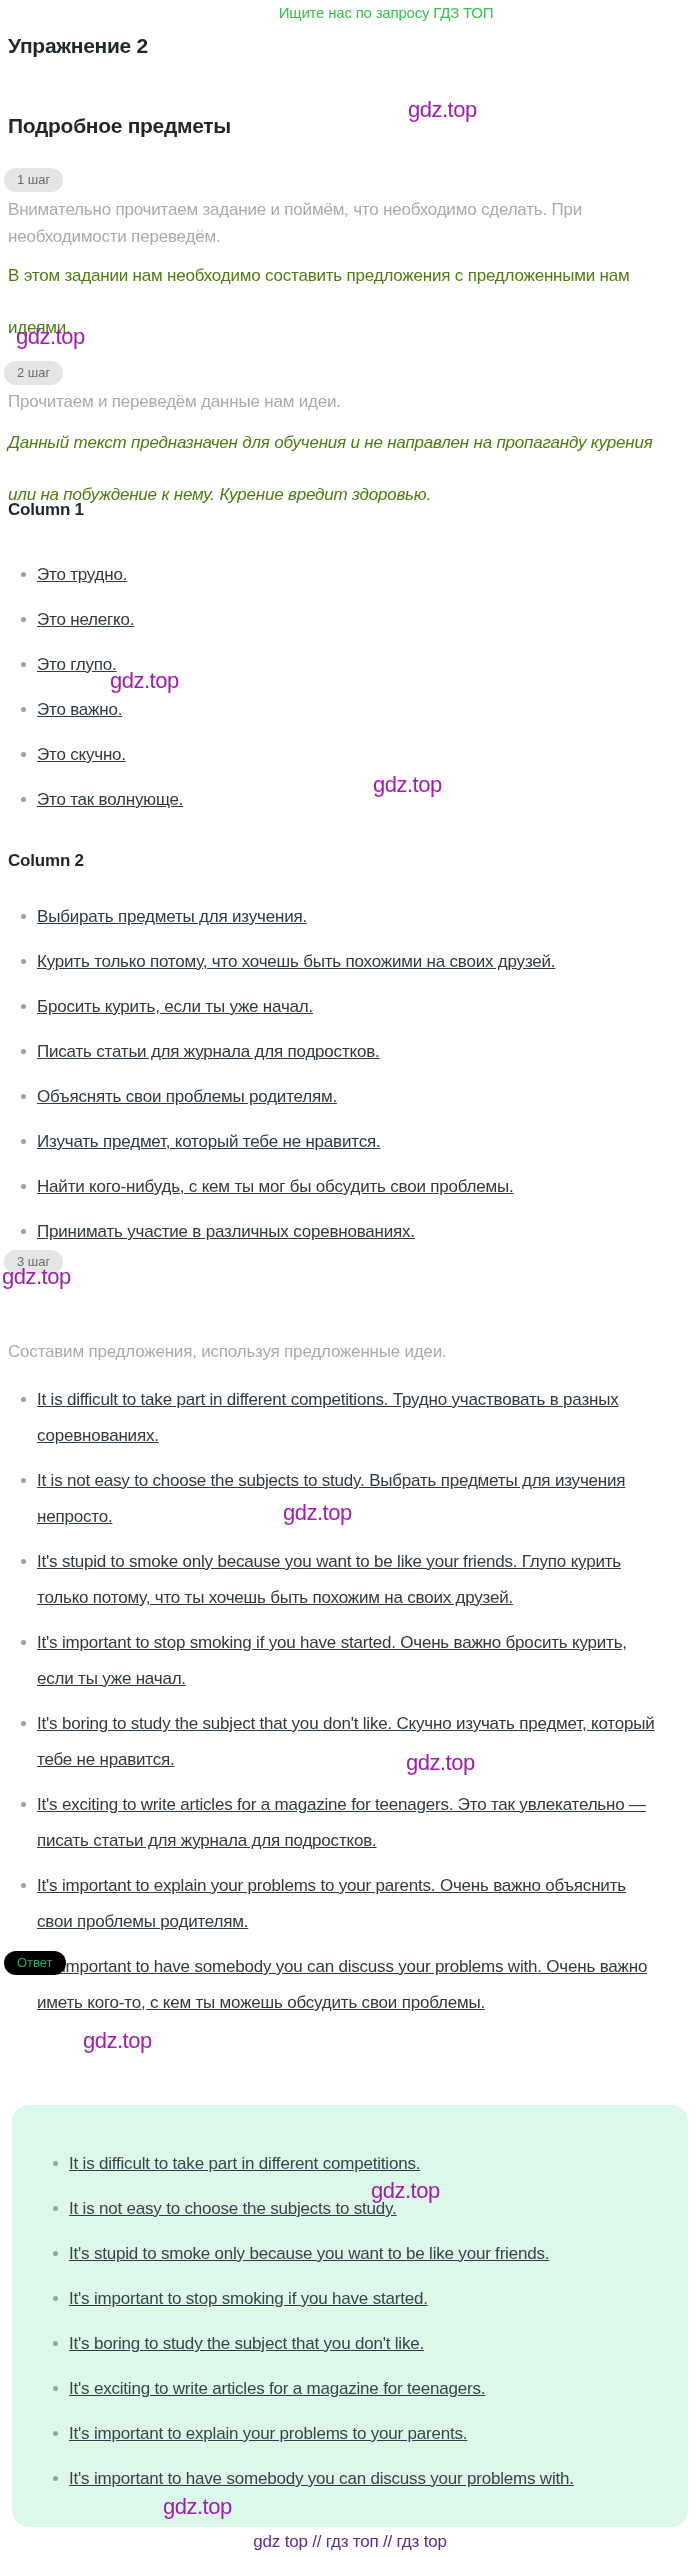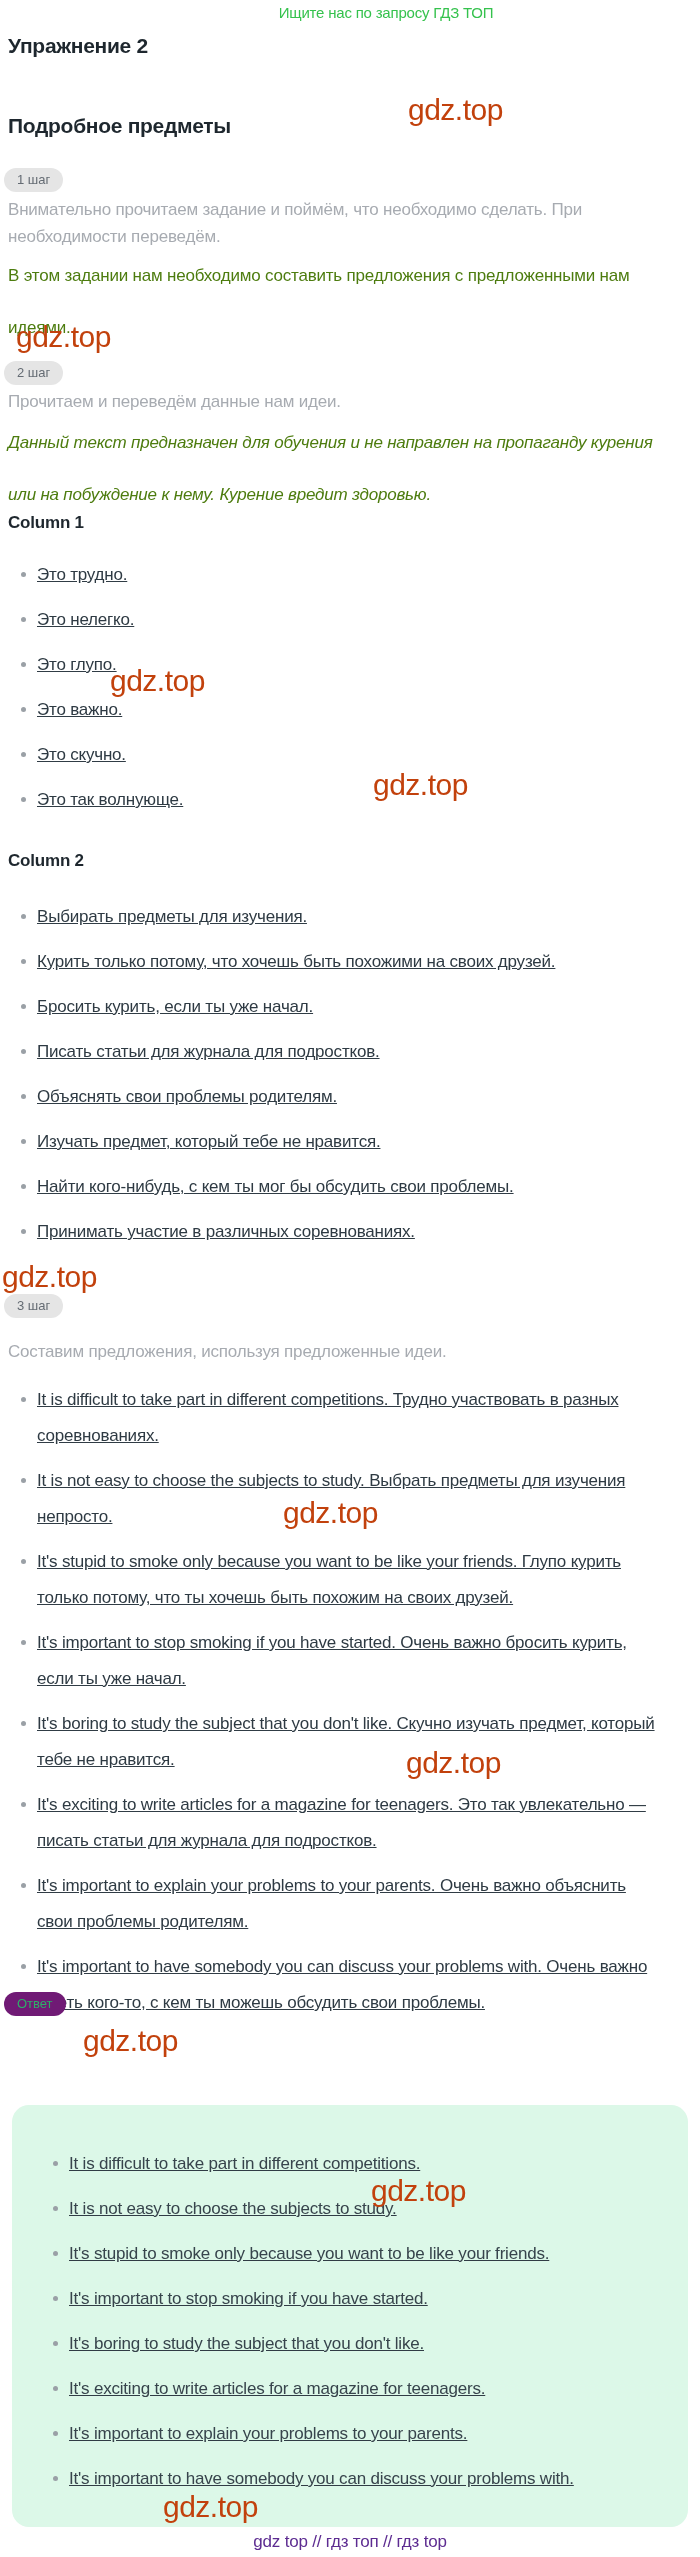--- a/index.html
+++ b/index.html
@@ -11,47 +11,47 @@
   .banner{position:absolute;top:4px;left:0;width:100%;text-align:center;
     font-size:15px;font-weight:500;color:#35c24d;padding-left:36px;}
   .h-title{position:absolute;left:8px;margin:0;font-size:21px;font-weight:700;
     color:#1e272e;letter-spacing:-0.3px;line-height:24px;}
   #exercise-title{top:34px;}
   #solution-title{top:114px;}
   .badge{position:absolute;left:4px;height:24px;line-height:24px;padding:0 13px;
     background:#e5e5e5;border-radius:13px;font-size:13px;color:#646b73;letter-spacing:0;}
   #badge-step1{top:168px;}
   #badge-step2{top:361px;}
-  #badge-step3{top:1294px;}
-  #badge-answer{top:1992px;background:#701a75;color:#2fae68;}
+  #badge-step3{top:1250px;}
+  #badge-answer{top:1951px;background:#000000;color:#2fae68;}
   .note{position:absolute;left:8px;width:655px;font-size:17px;line-height:27px;color:#a7abb1;}
   #note-step1{top:196px;}
   #note-step2{top:388px;}
   #note-step3{top:1338px;}
   .para{position:absolute;left:8px;width:650px;font-size:17px;line-height:52px;color:#4d7c0f;}
   #para-task{top:250px;}
   #para-disclaimer{top:417px;font-style:italic;font-weight:400;}
   .col-title{position:absolute;left:8px;font-size:17px;font-weight:700;color:#1e272e;line-height:20px;}
-  #col1-title{top:513px;}
+  #col1-title{top:500px;}
   #col2-title{top:851px;}
   ul.blist{position:absolute;left:8px;margin:0;padding:0;list-style:none;width:652px;text-decoration:underline;}
   ul.blist li{position:relative;padding-left:29px;font-size:17px;color:#2e3a43;}
   ul.blist li::before{content:"";position:absolute;left:13px;top:11px;width:5px;height:5px;
     border-radius:50%;background:#9aa0a6;}
   ul.single li{line-height:27px;margin-bottom:18px;}
   #list-col1{top:561px;}
   #list-col2{top:903px;}
   #list-step3{top:1382px;}
   #list-step3 li{line-height:36px;margin-bottom:9px;}
   #list-step3 li::before{top:15px;}
   .answer-box{position:absolute;top:2105px;left:12px;width:676px;height:422px;
     background:#dcf8e8;border-radius:17px;}
   .answer-box ul.blist{position:absolute;top:45px;left:28px;width:618px;}
   .answer-box ul.blist li{color:#37444c;}
-  .wm{position:absolute;font-size:30px;font-weight:400;color:#c2410c;letter-spacing:-0.5px;
+  .wm{position:absolute;font-size:22px;font-weight:400;color:#a21caf;letter-spacing:-0.5px;
     line-height:30px;white-space:nowrap;}
   .footer{position:absolute;top:2532px;left:0;width:100%;text-align:center;
     font-size:17px;font-weight:500;color:#5d2c91;}
 </style>
 </head>
 <body>
 
 <div class="page">
 
   <div class="banner">Ищите нас по запросу ГДЗ ТОП</div>

